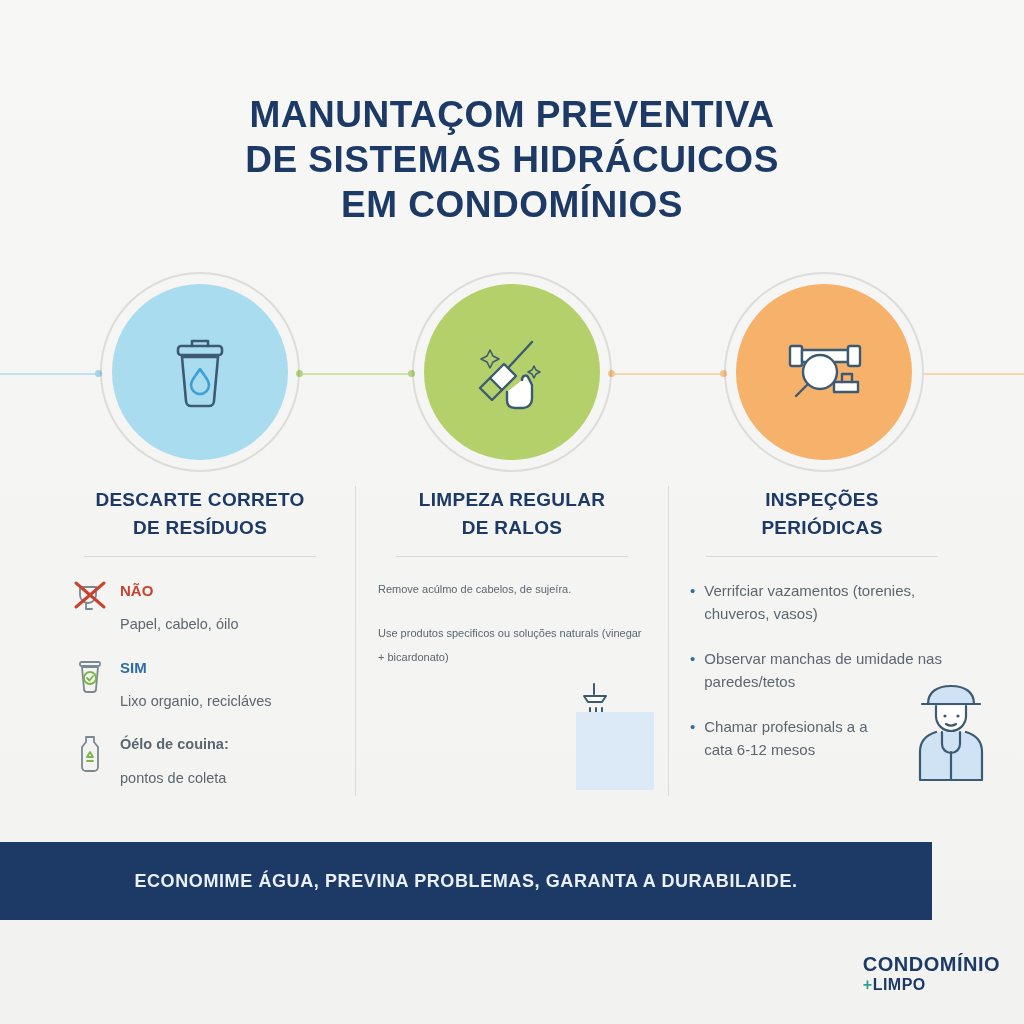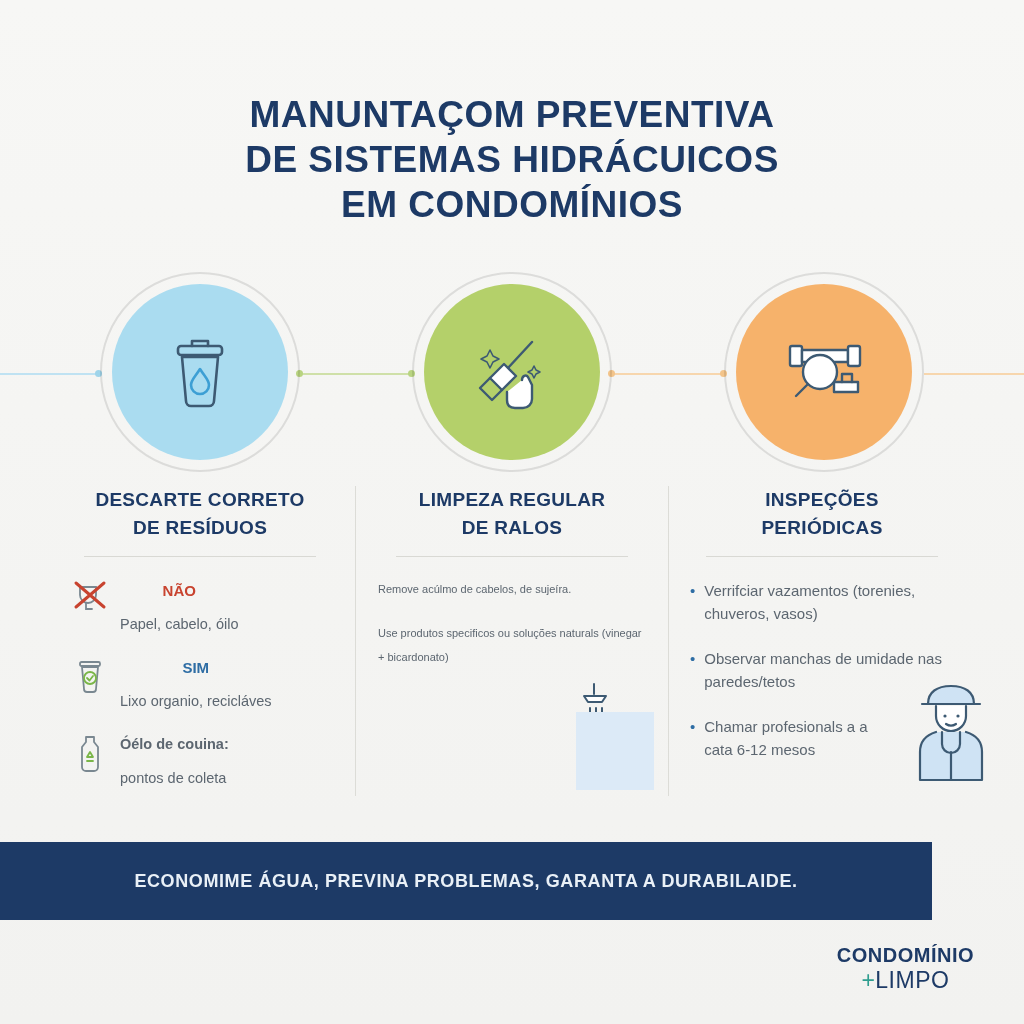--- a/index.html
+++ b/index.html
@@ -89,21 +89,20 @@
     align-items: flex-start;
     gap: 12px;
     margin-top: 22px;
     padding-left: 22px;
   }
   .item-icon { flex: 0 0 auto; width: 36px; height: 40px; position: relative; }
   .item-texts { padding-top: 2px; }
   .item-head {
     font-size: 15px; font-weight: bold; color: #2e6da4;
     line-height: 19px;
-    text-align: center;
   }
   .item-head.warn { color: #c8432f; }
   .item-sub {
     font-size: 14.5px; color: #5c6670; line-height: 20px; margin-top: 14px;
   }
 
   
   .para {
     font-size: 11px; color: #5c6670; line-height: 24px;
     padding: 0 16px; margin-top: 20px;
@@ -127,29 +126,29 @@
     display: flex; align-items: center; justify-content: center;
   }
   .footer-text {
     color: #e9f0f7; font-size: 18px; font-weight: bold;
     letter-spacing: 0.6px; text-transform: uppercase;
   }
 
   
   .logo {
     position: absolute;
-    right: 50px; bottom: 30px;
-    text-align: center;
+    right: 24px; bottom: 30px;
+    text-align: left;
   }
   .logo-top {
     color: #1d3a66; font-size: 20px; font-weight: bold;
     letter-spacing: 0.5px;
   }
   .logo-bottom {
-    color: #1d3a66; font-size: 23px; font-weight: normal;
+    color: #1d3a66; font-size: 16px; font-weight: bold;
     letter-spacing: 0.5px;
   }
   .logo-plus { color: #2f9e8f; }
 </style>
 </head>
 <body>
 
 <div id="canvas">
 
   <div class="title-block">

